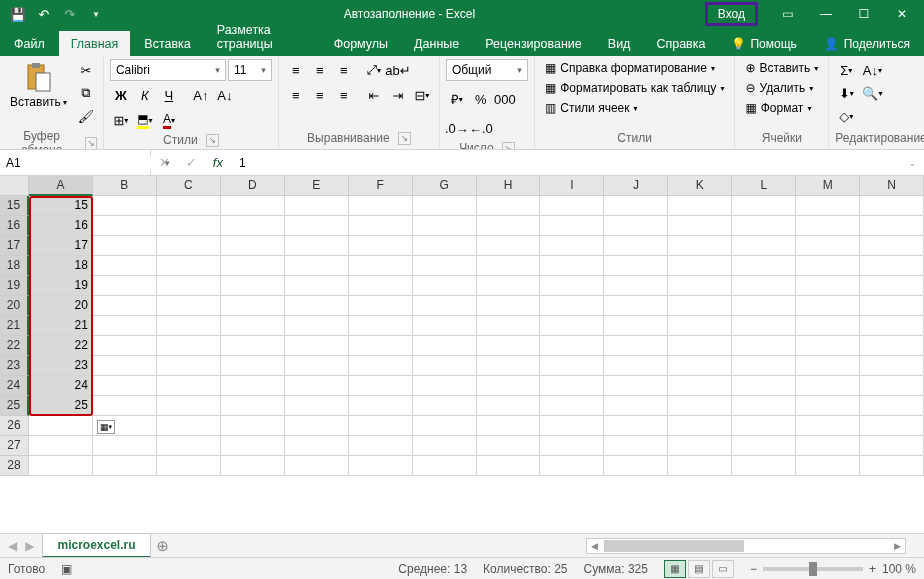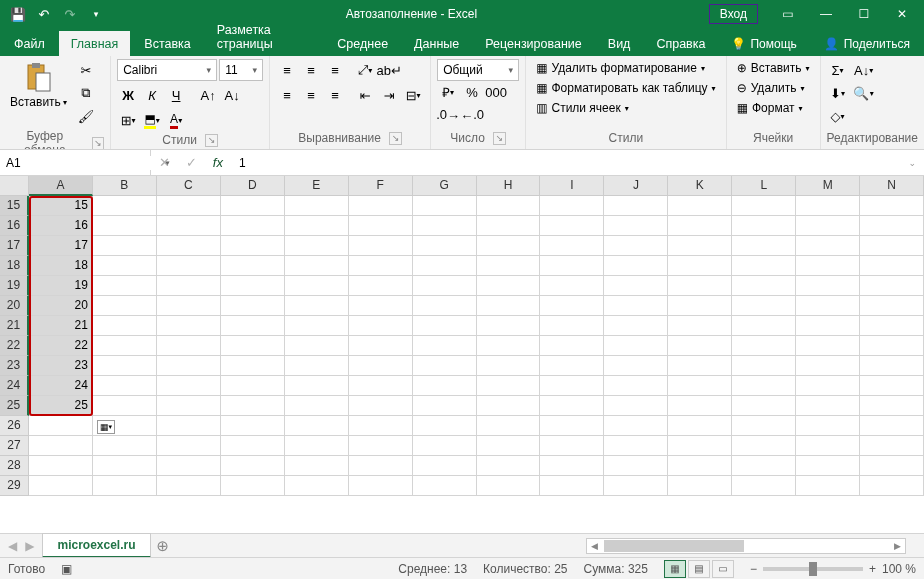--- a/index.html
+++ b/index.html
@@ -2,21 +2,21 @@
 <html><head>
 <meta charset="utf-8">
 <style>
 *{box-sizing:border-box;margin:0;padding:0;font-family:"Segoe UI",Tahoma,sans-serif;font-size:12px;user-select:none}
 body{width:924px;height:579px;background:#fff;overflow:hidden;display:flex;flex-direction:column}
 .titlebar{height:28px;background:#0f7b41;display:flex;align-items:center;color:#fff}
 .qat{display:flex;gap:2px;padding:0 6px;align-items:center}
 .qat-btn{width:24px;height:24px;display:flex;align-items:center;justify-content:center;cursor:pointer;color:#fff;font-size:13px}
 .title{flex:1;text-align:center;font-size:12px;color:#fff}
 .win-controls{display:flex;align-items:center;gap:2px;padding-right:4px}
-.login-btn{border:1px solid #4c1d95;padding:2px 10px;margin-right:10px;font-size:12px}
+.login-btn{border:3px solid #4c1d95;padding:2px 10px;margin-right:10px;font-size:12px}
 .win-btn{width:36px;height:24px;display:flex;align-items:center;justify-content:center;cursor:pointer;font-size:12px}
 .tabs{height:28px;background:#0f7b41;display:flex;align-items:flex-end;color:#fff;padding:0 2px;gap:2px}
 .tab{padding:6px 12px 5px;cursor:pointer;font-size:12.5px;display:flex;align-items:center;gap:4px}
 .tab.active{background:#f3f3f3;color:#0f7b41}
 .tab-sep{flex:1}
 .ribbon{height:94px;background:#f3f3f3;display:flex;border-bottom:1px solid #d4d4d4;overflow:hidden}
 .group{border-right:1px solid #e1e1e1;display:flex;flex-direction:column;padding:3px 6px 2px;justify-content:space-between}
 .group-body{display:flex;gap:4px;align-items:flex-start;flex:1}
 .group-label{text-align:center;font-size:11px;color:#666;padding:2px 0;display:flex;justify-content:center;gap:8px;align-items:center}
 .bigbtn{display:flex;flex-direction:column;align-items:center;gap:2px;padding:2px 4px;cursor:pointer}
@@ -83,21 +83,21 @@
     <div class="win-btn">☐</div>
     <div class="win-btn">✕</div>
   </div>
 </div>
 
 <div class="tabs">
   <div class="tab">Файл</div>
   <div class="tab active">Главная</div>
   <div class="tab">Вставка</div>
   <div class="tab">Разметка страницы</div>
-  <div class="tab">Среднее</div>
+  <div class="tab">Формулы</div>
   <div class="tab">Данные</div>
   <div class="tab">Рецензирование</div>
   <div class="tab">Вид</div>
   <div class="tab">Справка</div>
   <div class="tab">
       <span>💡</span>
       <span>Помощь</span>
     </div>
   <div class="tab-sep"></div>
   <div class="tab">
@@ -128,21 +128,21 @@
     </div>
     <div class="group-label">
         <span>Буфер обмена</span>
         <span class="dlaunch">↘</span>
       </div>
   </div>
 
   <div class="group">
     <div class="group-body col" style="gap:3px">
       <div class="row">
-        <div class="combo" style="width:100px">
+        <div class="combo" style="width:116px">
             <span>Calibri</span>
             <span style="flex:1"></span>
             <span class="arr">▾</span>
           </div>
         <div class="combo" style="width:44px">
             <span>11</span>
             <span style="flex:1"></span>
             <span class="arr">▾</span>
           </div>
       </div>
@@ -192,21 +192,21 @@
         <div class="smallbtn">⊟<span style="font-size:8px">▾</span></div>
       </div>
     </div>
     <div class="group-label">
         <span>Выравнивание</span>
         <span class="dlaunch">↘</span>
       </div>
   </div>
 
   <div class="group">
-    <div class="group-body col" style="gap:0">
+    <div class="group-body col" style="gap:7px">
       <div class="combo" style="width:82px">
           <span>Общий</span>
           <span style="flex:1"></span>
           <span class="arr">▾</span>
         </div>
       <div class="row">
         <div class="smallbtn">₽<span style="font-size:8px">▾</span></div>
         <div class="smallbtn">%</div>
         <div class="smallbtn">000</div>
       </div>
@@ -218,21 +218,21 @@
     <div class="group-label">
         <span>Число</span>
         <span class="dlaunch">↘</span>
       </div>
   </div>
 
   <div class="group">
     <div class="group-body col" style="gap:2px">
       <div class="menu-item">
           <span>▦</span>
-          <span>Удалить форматирование</span>
+          <span>Справка форматирование</span>
           <span style="font-size:8px">▾</span>
         </div>
       <div class="menu-item">
           <span>▦</span>
           <span>Форматировать как таблицу</span>
           <span style="font-size:8px">▾</span>
         </div>
       <div class="menu-item">
           <span>▥</span>
           <span>Стили ячеек</span>
@@ -549,37 +549,20 @@
         <div class="cell" style="width: 64px;"></div>
         <div class="cell" style="width: 64px;"></div>
         <div class="cell" style="width: 64px;"></div>
         <div class="cell" style="width: 64px;"></div>
         <div class="cell" style="width: 64px;"></div>
         <div class="cell" style="width: 64px;"></div>
         <div class="cell" style="width: 64px;"></div>
         <div class="cell" style="width: 64px;"></div>
         <div class="cell" style="width: 64px;"></div>
       </div>
-      <div class="brow">
-        <div class="rowh">29</div>
-        <div class="cell" style="width: 64px;"></div>
-        <div class="cell" style="width: 64px;"></div>
-        <div class="cell" style="width: 64px;"></div>
-        <div class="cell" style="width: 64px;"></div>
-        <div class="cell" style="width: 64px;"></div>
-        <div class="cell" style="width: 64px;"></div>
-        <div class="cell" style="width: 64px;"></div>
-        <div class="cell" style="width: 64px;"></div>
-        <div class="cell" style="width: 64px;"></div>
-        <div class="cell" style="width: 64px;"></div>
-        <div class="cell" style="width: 64px;"></div>
-        <div class="cell" style="width: 64px;"></div>
-        <div class="cell" style="width: 64px;"></div>
-        <div class="cell" style="width: 64px;"></div>
-      </div>
     </div>
   <div class="selection-border" id="selborder" style="left: 29px; top: 20px; width: 64px; height: 220px;"></div>
   <div class="autofill-tag" id="aftag" style="left: 97px; top: 244px;">▦<span style="font-size:7px">▾</span></div>
 </div>
 
 <div class="sheet-tabs">
   <div class="st-nav">
     <span>◀</span>
     <span>▶</span>
   </div>

